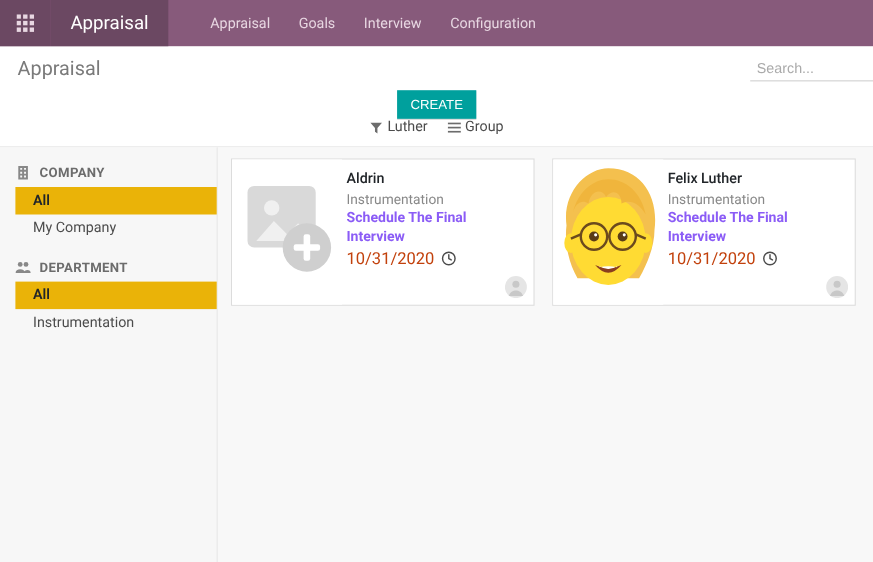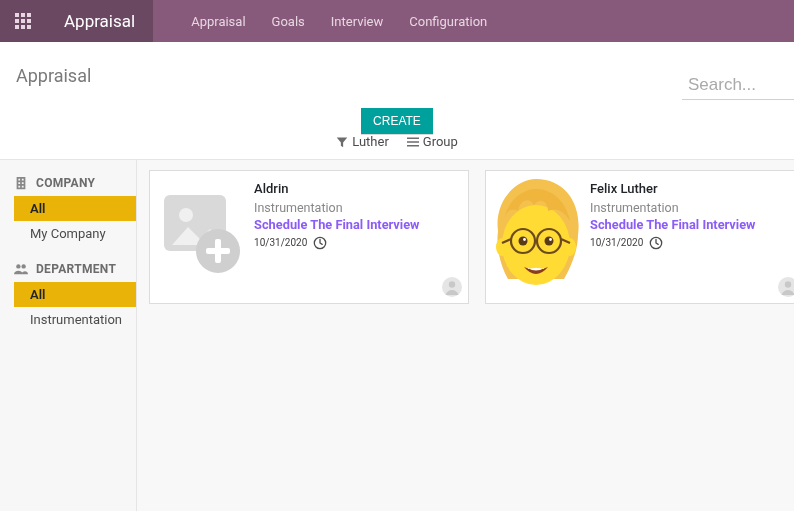--- a/index.html
+++ b/index.html
@@ -11,48 +11,48 @@
     .apps-btn svg { fill: #e8d7e2; }
     .app-title { background: #6b4862; display: flex; align-items: center; padding: 0 18px; font-size: 17px; font-weight: 400; color: #fff; }
     .nav-items { display: flex; align-items: center; padding-left: 38px; gap: 26px; }
     .nav-item { color: #e8d7e2; font-size: 13px; cursor: pointer; }
     
     
     .control-panel { border-bottom: 1px solid #e5e5e5; padding: 0 16px; }
     .cp-top { display: flex; justify-content: space-between; align-items: center; padding: 8px 0 4px 0; }
     .breadcrumb { color: #7a7a7a; font-size: 18px; font-weight: 400; }
     .search-wrap { margin-right: -16px; }
-    .search-input { border: none; border-bottom: 1px solid #d0d0d0; padding: 4px 6px; font-size: 17px; width: 112px; outline: none; color: #333; margin-top: 21px; }
+    .search-input { border: none; border-bottom: 1px solid #d0d0d0; padding: 4px 6px; font-size: 13px; width: 112px; outline: none; color: #333; }
     .search-input::placeholder { color: #aaa; }
     .cp-bottom { display: flex; justify-content: space-between; align-items: center; padding: 4px 0 10px 0; flex-direction: column; }
     .btn-create { background: #00a09d; color: #fff; border: none; padding: 6px 12px; font-size: 12px; font-weight: 500; cursor: pointer; text-transform: uppercase; border-radius: 0; box-shadow: 0 1px 0 rgba(0,0,0,0.15); }
     .right-controls { display: flex; gap: 18px; align-items: center; }
     .ctrl { color: #4c4c4c; font-size: 13px; display: flex; align-items: center; gap: 4px; cursor: pointer; }
     
     
     .main-wrap { display: flex; height: calc(511px - 42px - 68px); }
     
     .sidebar { width: 198px; background: #f7f7f7; border-right: 1px solid #e5e5e5; padding-top: 10px; }
     .side-header { padding: 6px 14px; color: #6c6c6c; font-weight: 700; font-size: 12px; letter-spacing: 0.3px; display: flex; align-items: center; gap: 8px; text-transform: uppercase; }
     .side-group { margin-bottom: 10px; }
     .side-items { padding-left: 14px; }
     .side-item { display:block; padding: 5px 14px 5px 16px; font-size: 13px; color: #4c4c4c; cursor: pointer; }
     .side-item.selected { background: #eab308; font-weight: 600; color: #212529; }
     
     
     .kanban-area { flex: 1; background: #f8f8f8; padding: 10px 12px; display: flex; gap: 16px; align-items: flex-start; }
-    .kanban-card { background: #fff; border: 1px solid #dcdcdc; width: 320px; height: 134px; position: relative; display: flex; }
+    .kanban-card { background: #fff; border: 1px solid #dcdcdc; width: 276px; height: 134px; position: relative; display: flex; }
     .card-image { width: 100px; height: 132px; display: flex; align-items: flex-start; justify-content: center; background: #fff; overflow: hidden; }
     .placeholder-svg { width: 100px; height: 116px; }
     .felix-svg { width: 100px; height: 132px; }
     .card-info { flex: 1; padding: 10px 8px 0 4px; }
     .card-name { font-weight: 500; color: #212529; margin-bottom: 4px; }
     .card-dept { color: #888; margin-bottom: 2px; font-size: 12.5px; }
     .card-action { color: #8b5cf6; font-weight: 700; font-size: 12.8px; margin-bottom: 2px; line-height: 1.3; }
-    .card-date-row { display: flex; align-items: center; gap: 6px; color: #404040; font-size: 10px; }
+    .card-date-row { display: flex; align-items: center; gap: 6px; color: #c2410c; font-size: 15px; }
     .avatar-icon { position: absolute; bottom: 6px; right: 6px; width: 20px; height: 20px; }
     
     .shead-icon { width: 14px; height: 14px; fill: #888; }
     .filter-icon, .list-icon { width: 12px; height: 12px; fill: #6c6c6c; }
     .clock-icon { width: 14px; height: 14px; }
   </style>
 </head>
 <body>
 
 <div class="navbar">

